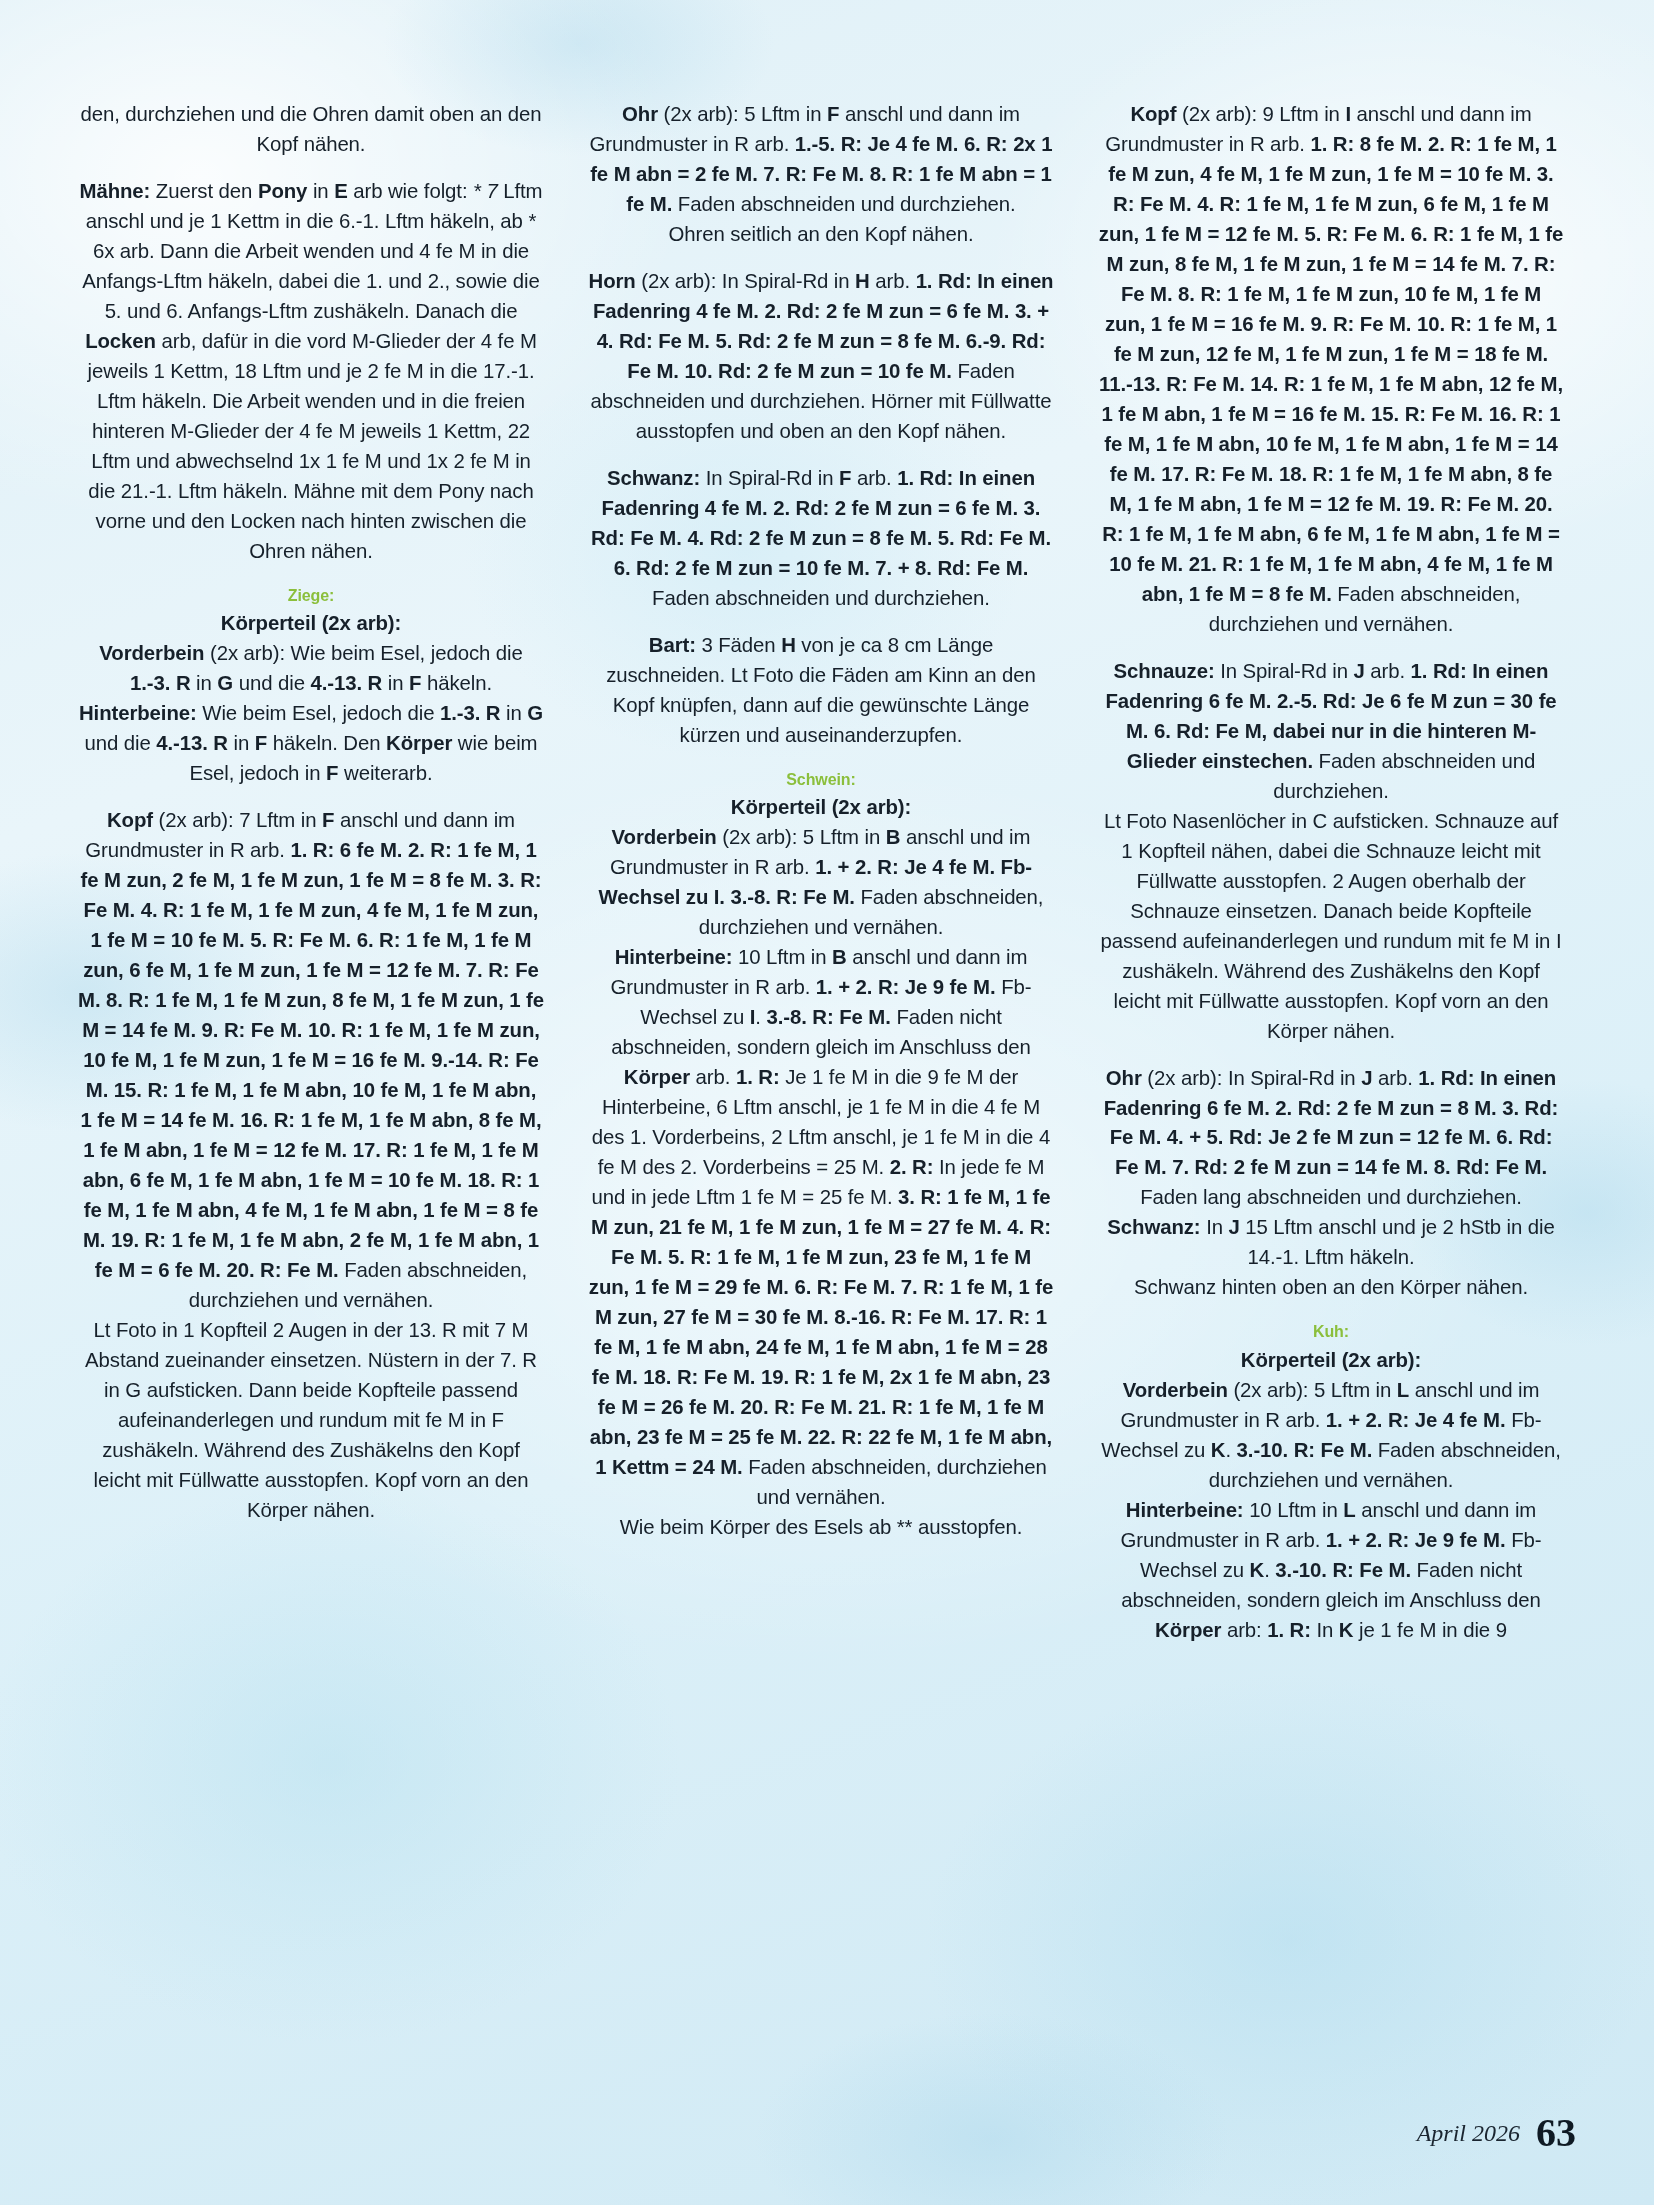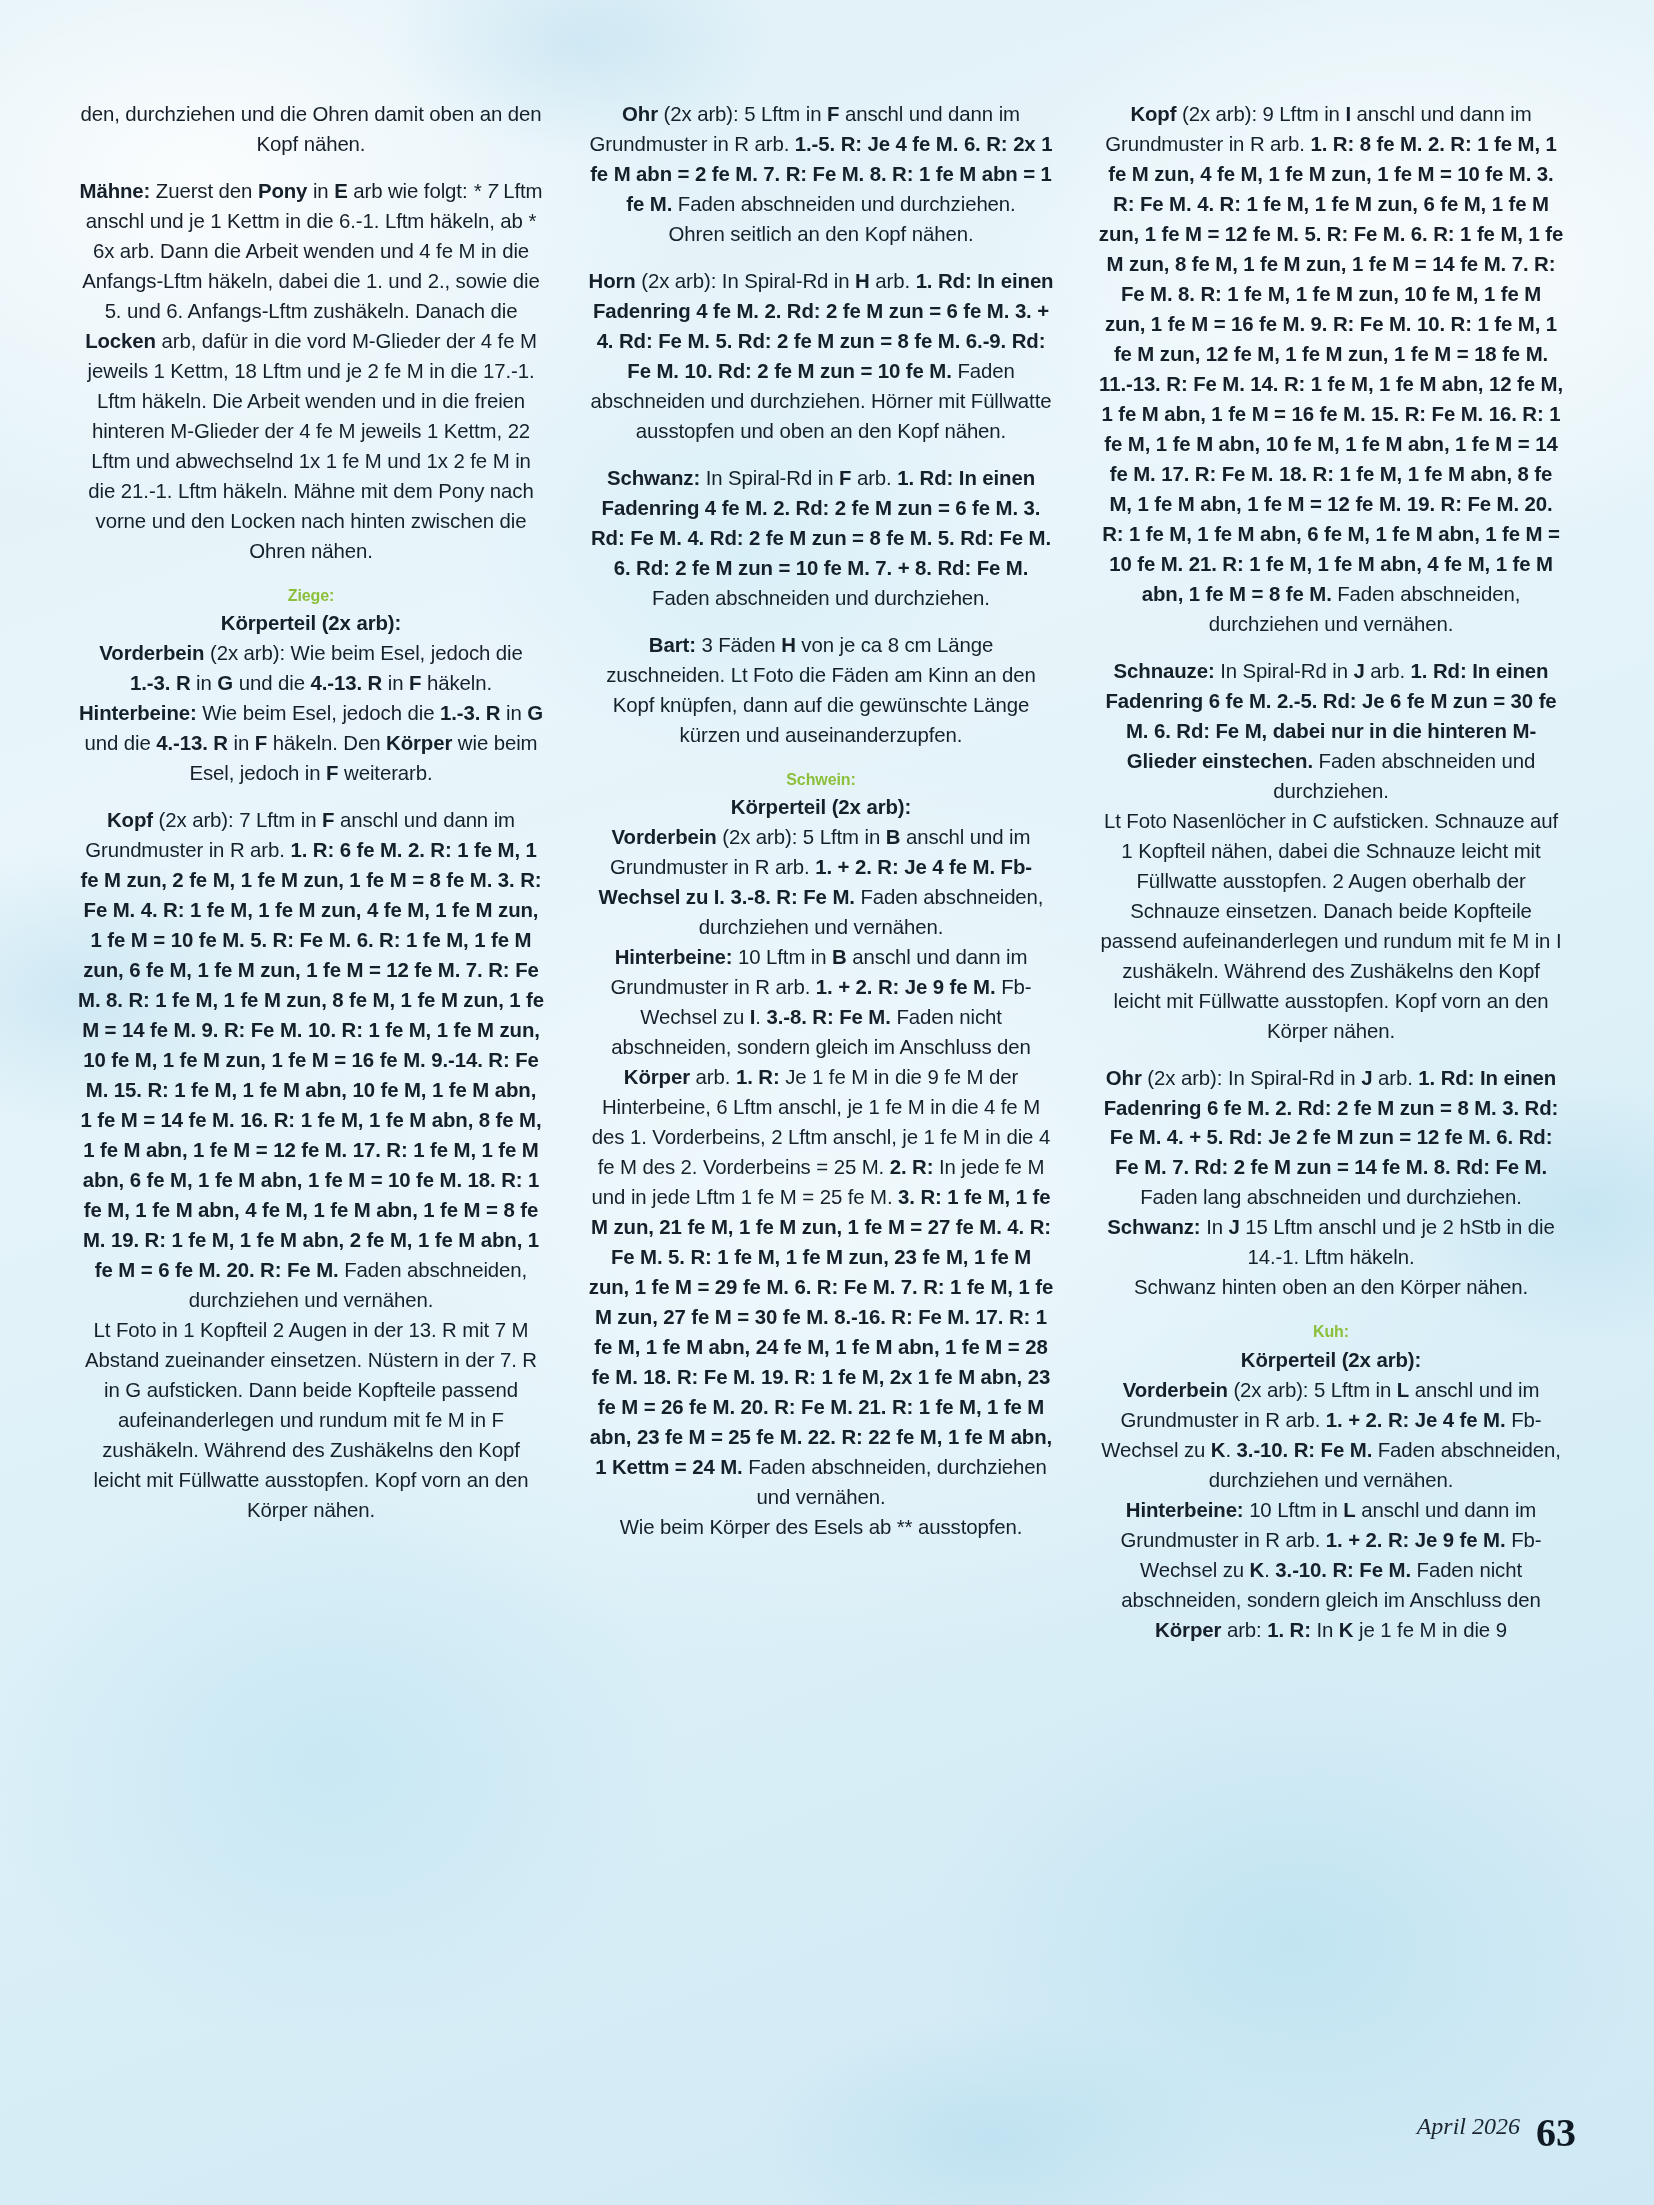--- a/index.html
+++ b/index.html
@@ -69,21 +69,21 @@
     font-weight: bold;
     margin: 0 0 2px 0;
     font-size: 16px;
     line-height: 1.47;
   }
   .footer {
     position: absolute;
     right: 78px;
     bottom: 52px;
     display: flex;
-    align-items: flex-start;
+    align-items: center;
     gap: 16px;
     z-index: 2;
   }
   .footer-date {
     font-family: "Liberation Serif", serif;
     font-style: italic;
     font-size: 24px;
     color: #1a2530;
   }
   .footer-page {

